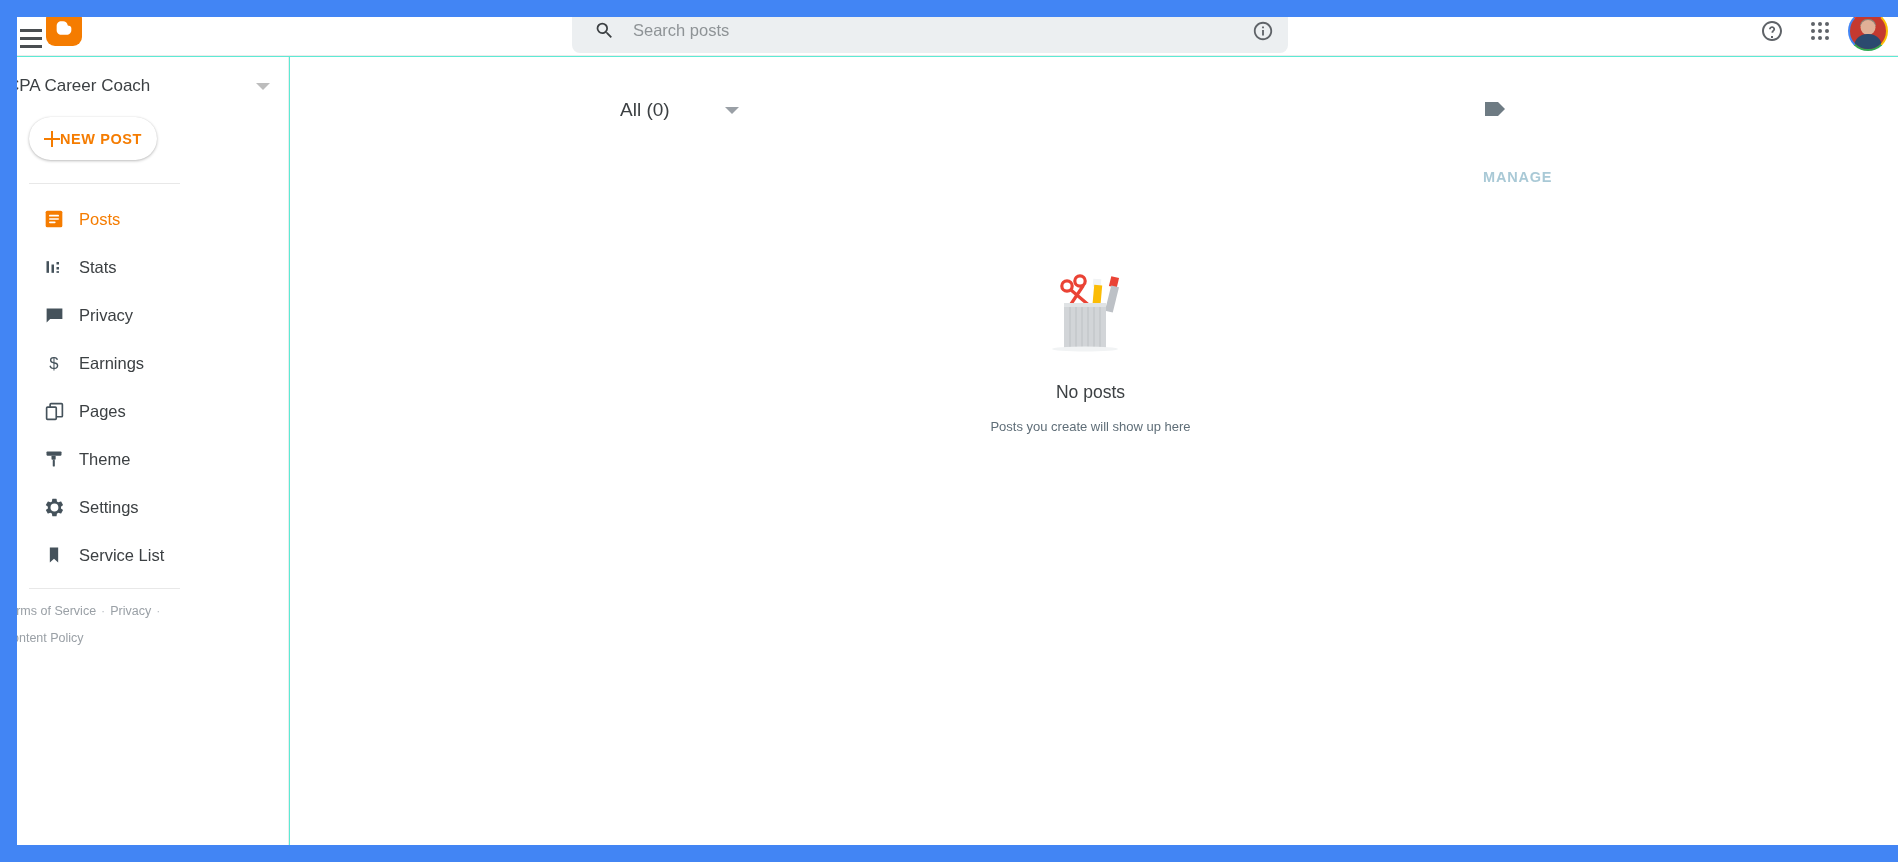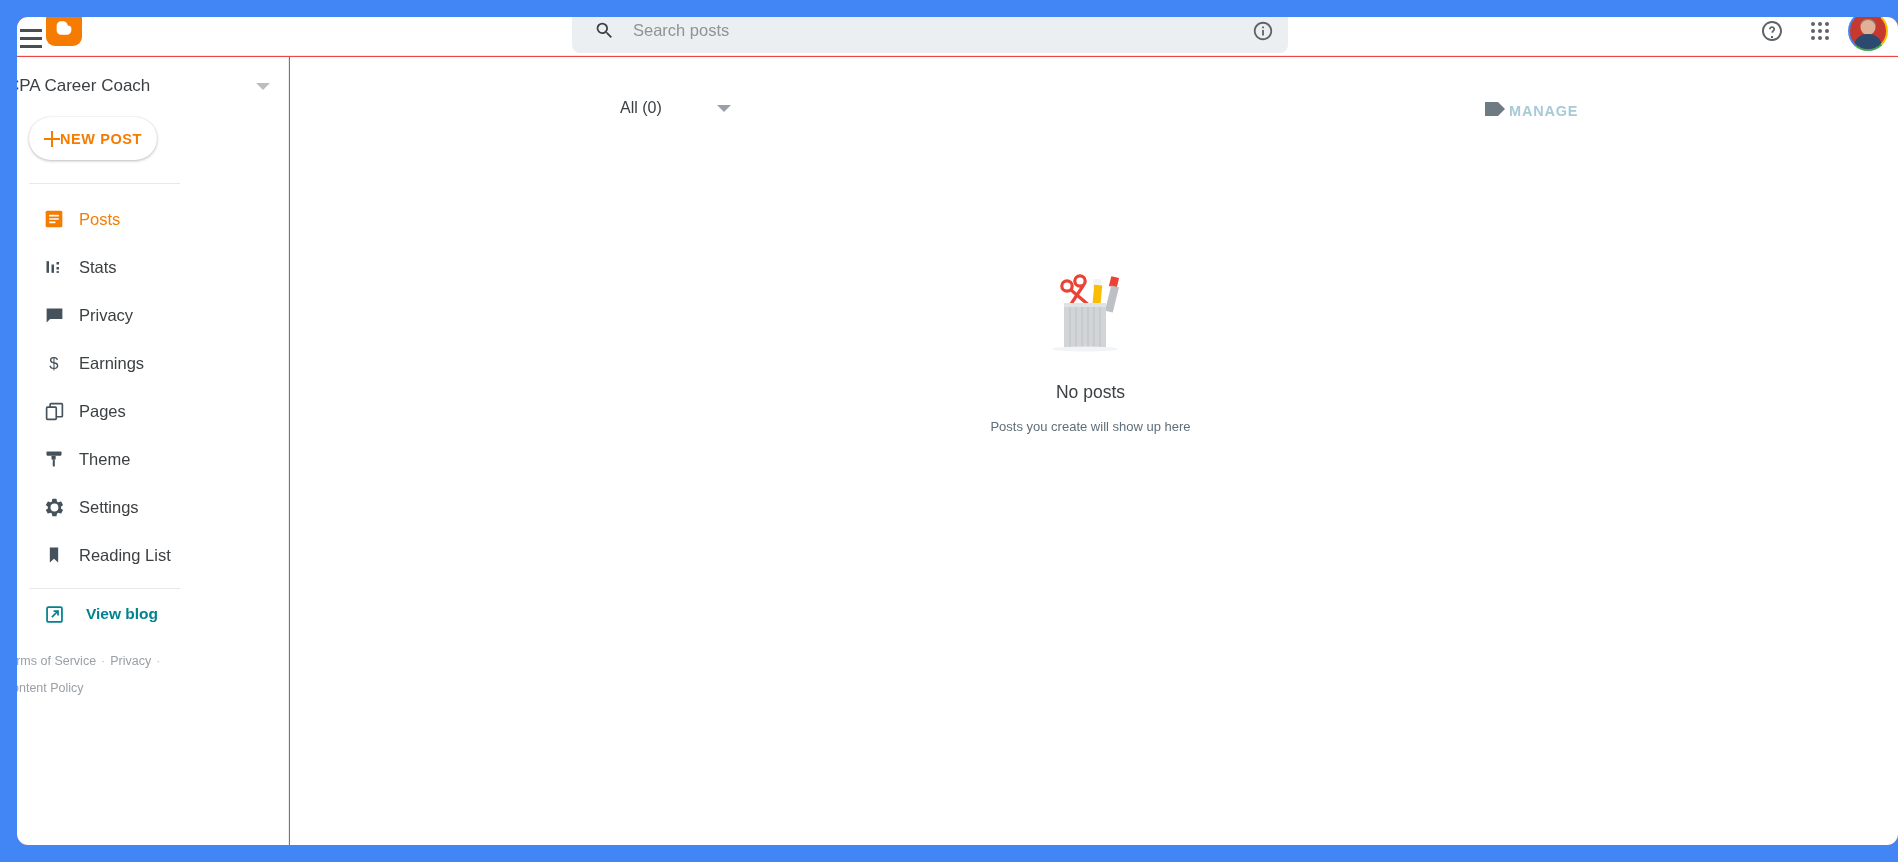--- a/index.html
+++ b/index.html
@@ -16,23 +16,22 @@
   #frame {
     position: absolute;
     inset: 0;
     background: #4285f4;
     padding: 17px 0 17px 17px;
   }
   #page {
     position: relative;
     width: 100%;
     height: 100%;
-    background: #ef4444;
+    background: #5eead4;
     overflow: hidden;
-    border-radius: 11px;
   }
 
   
   #header {
     position: absolute;
     top: 0; left: 0; right: 0;
     height: 39px;
     background: #ffffff;
     border-bottom: 1px solid #ebebeb;
     display: flex;
@@ -310,35 +309,36 @@
 
   #filter-select {
     position: absolute;
     left: 330px;
     top: 42px;
     display: flex;
     align-items: center;
     gap: 55px;
     cursor: pointer;
   }
-  #filter-label { font-size: 16px; color: #3c4043; }
+  #filter-label { font-size: 19px; color: #3c4043; }
   #filter-caret {
     width: 0; height: 0;
     border-left: 7px solid transparent;
     border-right: 7px solid transparent;
     border-top: 7px solid #9aa0a6;
   }
 
   #labels-manage {
     position: absolute;
     left: 1193px;
     top: 42px;
     display: flex;
-    align-items: center;
-    cursor: pointer;
+    gap: 46px;
+    cursor: pointer;
+    flex-direction: column;
   }
   #manage-text {
     font-size: 14.5px;
     font-weight: bold;
     letter-spacing: .8px;
     color: #a9c9d6;
   }
 
   
   #empty {
@@ -513,36 +513,26 @@
         </span>
         <span class="txt">Settings</span>
       </div>
 
       <div class="nav-item">
         <span class="ico">
           <svg width="20" height="20" viewBox="0 0 24 24" aria-hidden="true">
             <path fill="#45525b" d="M7 3h10v18l-5-4.5L7 21V3z"></path>
           </svg>
         </span>
-        <span class="txt">Reading List</span>
+        <span class="txt">Service List</span>
       </div>
     </div>
 
     <div class="divider2"></div>
 
-    <div id="view-blog">
-      <span class="ico" style="width:22px;height:22px;display:flex;align-items:center;justify-content:center;">
-        <svg width="21" height="21" viewBox="0 0 24 24" aria-hidden="true">
-          <rect x="3.5" y="3.5" width="17" height="17" rx="1.5" fill="none" stroke="#00838f" stroke-width="2"></rect>
-          <path d="M9 15L16 8" stroke="#00838f" stroke-width="2"></path>
-          <path d="M11 8h5v5" fill="none" stroke="#00838f" stroke-width="2"></path>
-        </svg>
-      </span>
-      <span class="txt">View blog</span>
-    </div>
 
     <div id="legal">
       <div>
         <a>Terms of Service</a><span class="sep">·</span><a>Privacy</a><span class="sep">·</span>
       </div>
       <div>
         <a>Content Policy</a>
       </div>
     </div>
   </div>

